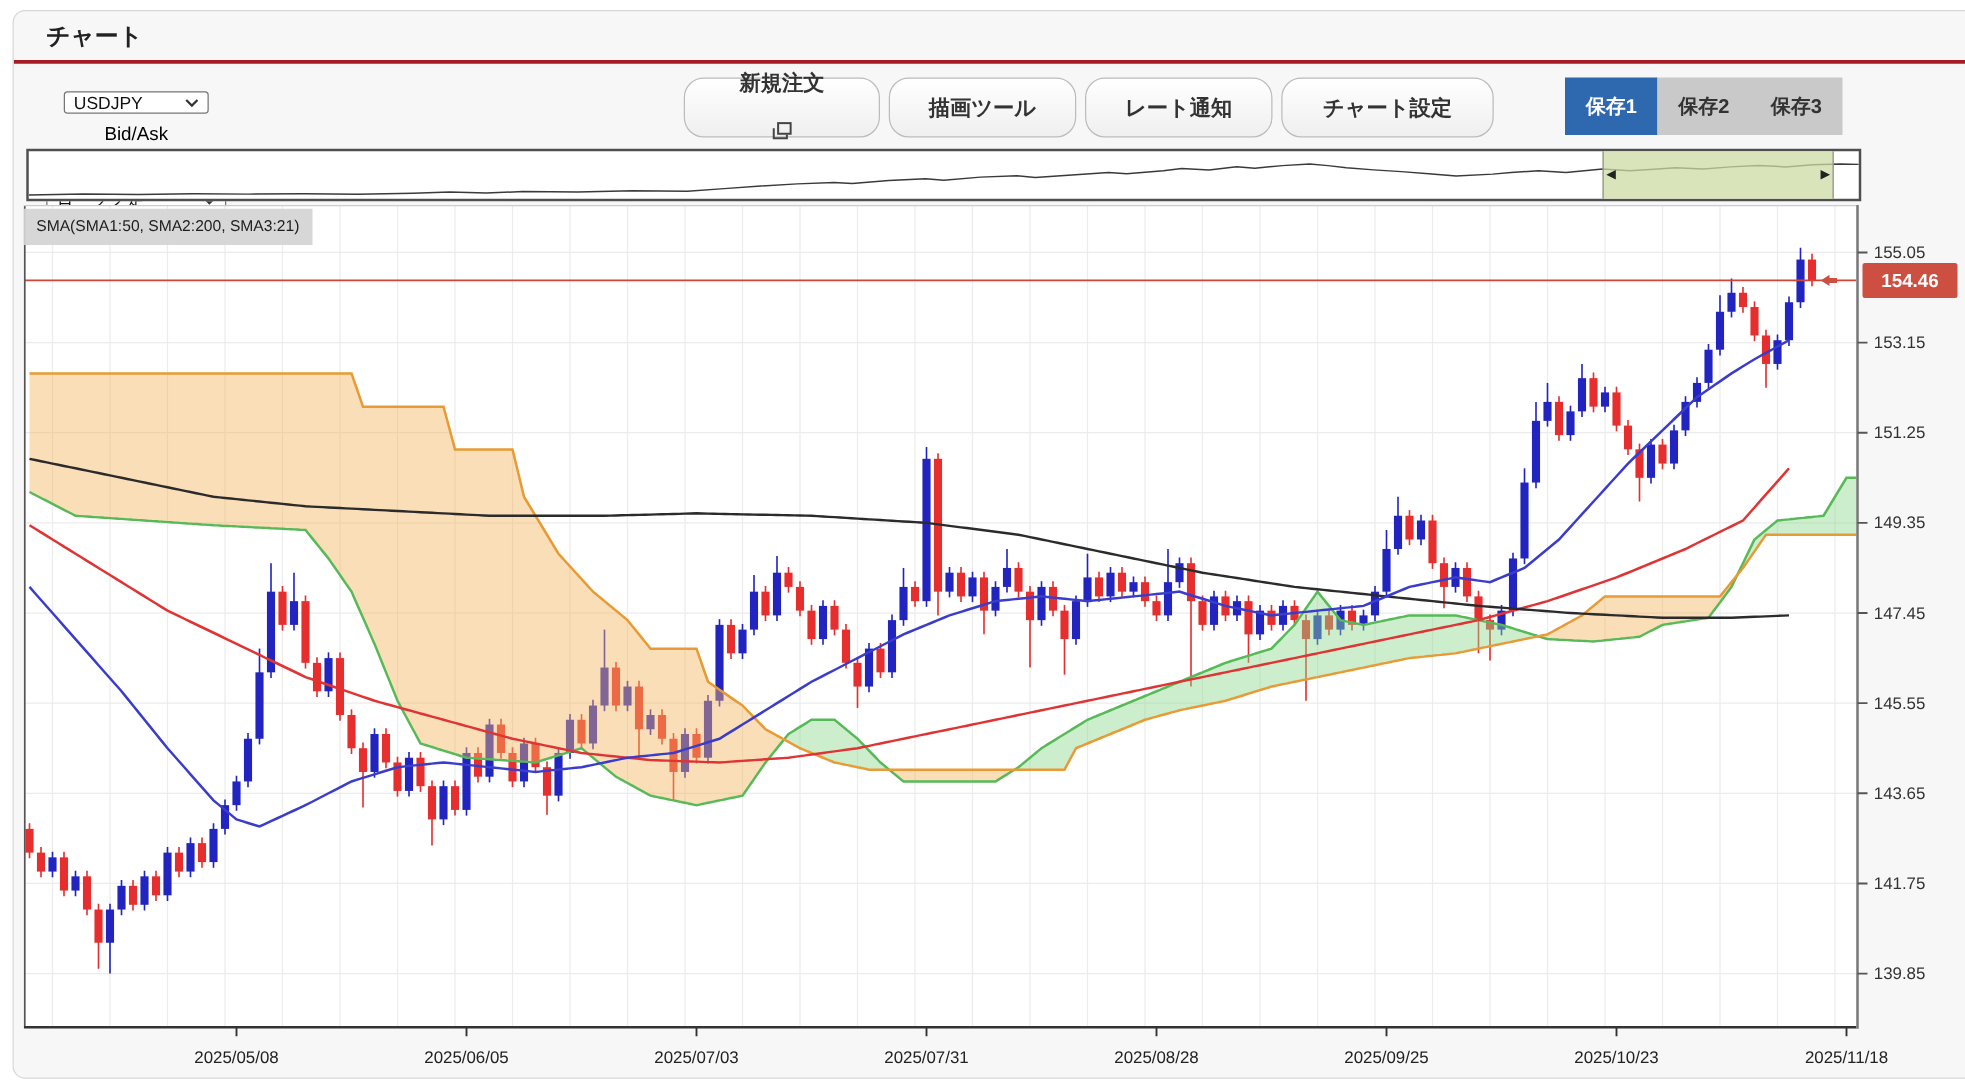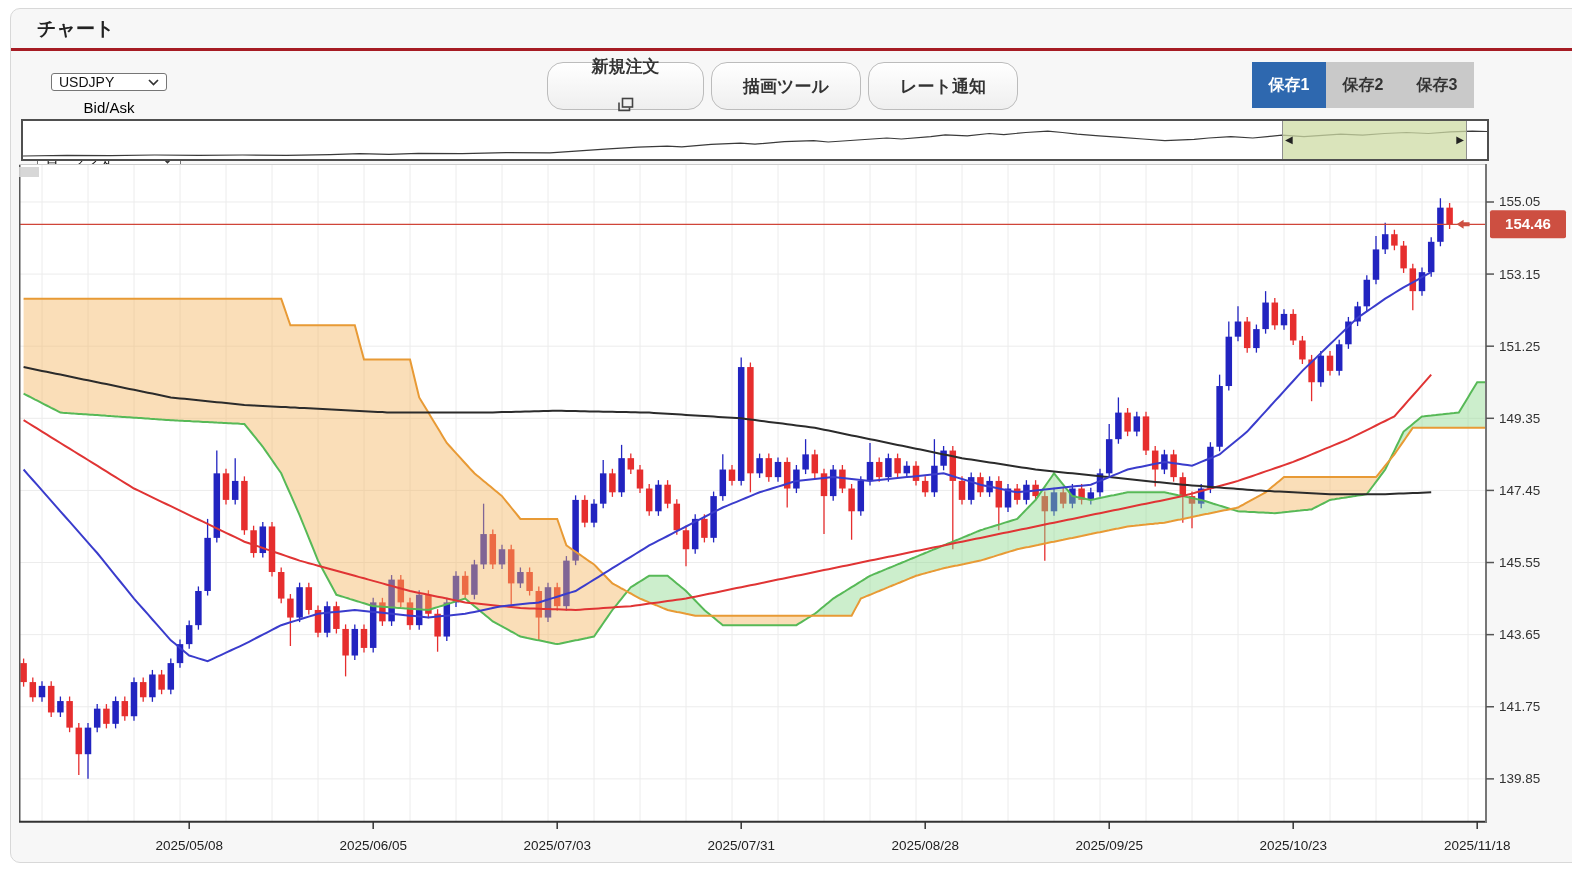--- a/index.html
+++ b/index.html
@@ -85,20 +85,23 @@
       <span><svg width="17" height="15">
             <rect x="5.5" y="1.5" width="10" height="8.5" fill="none" stroke="#444" stroke-width="1.6"></rect>
             <path d="M2 5.5 v8 h10.5 v-3" fill="none" stroke="#444" stroke-width="1.6"></path>
           </svg></span>
     </div>
     <div class="tbtn" style="width:148px">
       <span>描画ツール</span>
     </div>
     <div class="tbtn" style="width:148px">
       <span>レート通知</span>
+    </div>
+    <div class="tbtn" style="width:168px">
+      <span>チャート設定</span>
     </div>
   </div>
 
   <div class="saves">
     <div class="save-active">保存1</div>
     <div class="save-gray">
       <div class="save-item">保存2</div>
       <div class="save-item">保存3</div>
     </div>
   </div>
@@ -524,14 +527,15 @@
       <text x="906.1999999999999" y="686" font-size="13.5" fill="#222" text-anchor="middle">2025/08/28</text>
       <line x1="1090.1999999999998" y1="657" x2="1090.1999999999998" y2="665" stroke="#333" stroke-width="1.5"></line>
       <text x="1090.1999999999998" y="686" font-size="13.5" fill="#222" text-anchor="middle">2025/09/25</text>
       <line x1="1274.1999999999998" y1="657" x2="1274.1999999999998" y2="665" stroke="#333" stroke-width="1.5"></line>
       <text x="1274.1999999999998" y="686" font-size="13.5" fill="#222" text-anchor="middle">2025/10/23</text>
       <line x1="1458.1999999999998" y1="657" x2="1458.1999999999998" y2="665" stroke="#333" stroke-width="1.5"></line>
       <text x="1458.1999999999998" y="686" font-size="13.5" fill="#222" text-anchor="middle">2025/11/18</text>
     </svg>
 
   <div class="legendbox">
+    <div>SMA(SMA1:50, SMA2:200, SMA3:21)</div>
   </div>
 </div>
 
 </body></html>

